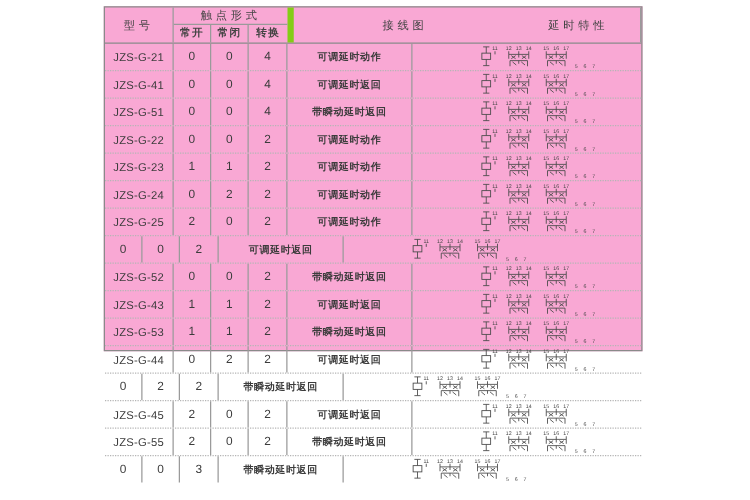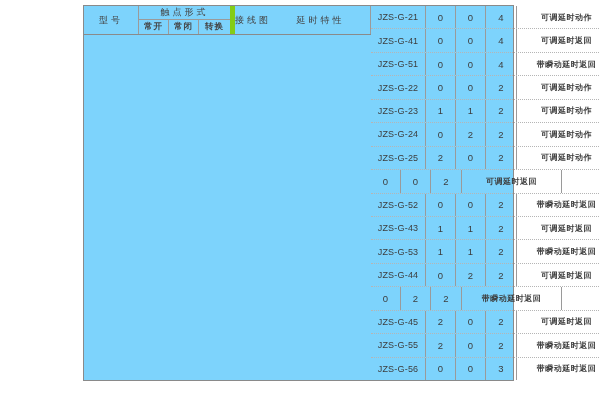--- a/index.html
+++ b/index.html
@@ -2,23 +2,23 @@
 <html><head>
 <meta charset="utf-8">
 <style>
   html,body{margin:0;padding:0;}
   body{
     width:600px;height:400px;background:#ffffff;position:relative;overflow:hidden;
     font-family:"Liberation Sans","DejaVu Sans",sans-serif;
     color:#3c3c3c;
   }
   .spec-table{
-    position:absolute;left:83px;top:5px;width:431px;height:376px;
+    position:absolute;left:83px;top:5px;width:431px;height:276px;
     border:1px solid #8a8a8a;box-sizing:border-box;
-    display:flex;flex-direction:row;background:#7dd3fc;
+    display:flex;flex-direction:column;background:#f9a8d4;
   }
   
   .thead{display:flex;height:28px;border-bottom:1px solid #8a8a8a;flex:none;}
   .hcell{display:flex;align-items:center;justify-content:center;
          font-size:9px;letter-spacing:3px;color:#444;box-sizing:border-box;}
   .h-model{width:55px;border-right:1px solid #9a9a9a;}
   .h-contact{width:91px;border-right:5px solid #84cc16;display:flex;flex-direction:column;text-align:center;}
   .h-contact-title{height:13px;border-bottom:1px solid #9a9a9a;display:flex;
                    align-items:center;justify-content:center;font-size:9px;letter-spacing:3px;color:#444;}
   .h-contact-sub{flex:1;display:flex;font-weight:bold;}
@@ -741,21 +741,20 @@
               <text x="63" y="5">16</text>
               <text x="71" y="5">17</text>
               <text x="79" y="19.5">5</text>
               <text x="86" y="19.5">6</text>
               <text x="93" y="19.5">7</text>
             </g>
           </svg>
         </div>
       </div>
       <div class="trow">
-        <div class="cell c-model">JZS-G-56</div>
         <div class="cell c-no">0</div>
         <div class="cell c-nc">0</div>
         <div class="cell c-co">3</div>
         <div class="cell c-delay">带瞬动延时返回</div>
         <div class="cell c-wiring">
           <svg width="100" height="21" viewBox="0 0 100 21">
             <g stroke="#4a4a4a" stroke-width="0.7" fill="none">
               <path d="M4.5,2.5 H9.5 M7,2.5 V7.5 M7,12.5 V17.5 M4.5,17.5 H9.5"></path>
               <rect x="3.5" y="7.5" width="7" height="5"></rect>
               <path d="M14,6 V8.5"></path>

